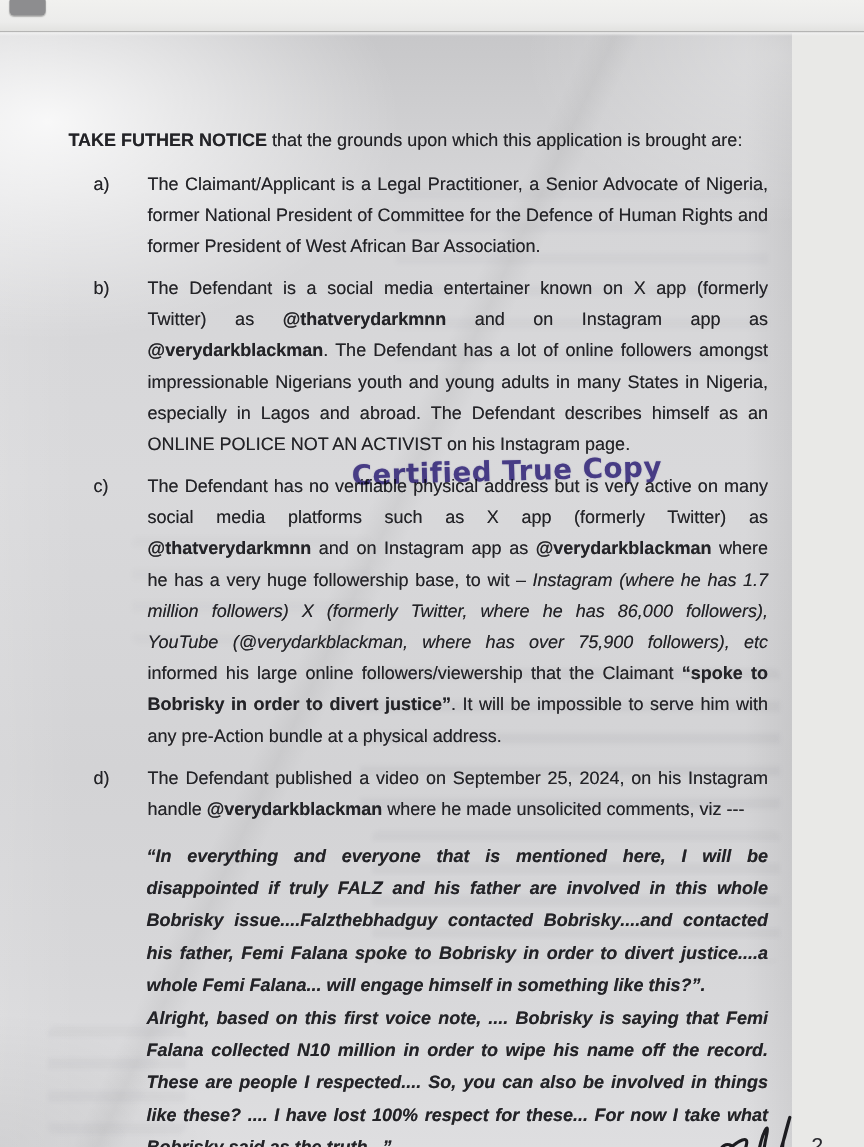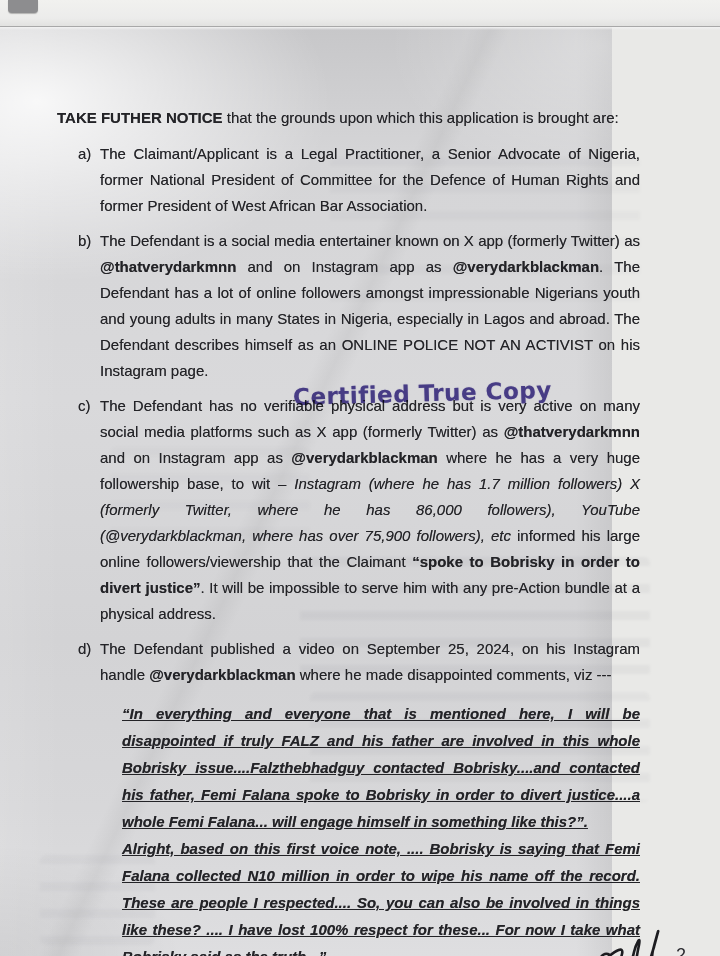--- a/index.html
+++ b/index.html
@@ -22,20 +22,21 @@
   
   .page{
     position:absolute;left:0;top:27px;width:612px;height:929px;
     background:
       radial-gradient(ellipse 420px 260px at 6% 8%, rgba(255,255,255,.85), rgba(255,255,255,0) 70%),
       radial-gradient(ellipse 300px 200px at 98% 2%, rgba(255,255,255,.35), rgba(255,255,255,0) 70%),
       radial-gradient(ellipse 260px 160px at 0% 100%, rgba(0,0,0,.07), rgba(0,0,0,0) 70%),
       linear-gradient(115deg, transparent 45%, rgba(0,0,0,.045) 47%, transparent 49%),
       linear-gradient(90deg, rgba(255,255,255,.10) 0%, transparent 10%, transparent 94%, rgba(0,0,0,.06) 100%),
       linear-gradient(180deg,#c7c7c9 0%,#d5d5d7 14%,#d9d9db 40%,#d3d3d5 66%,#d7d7d9 84%,#dedee0 100%);
+    padding-left: 48px;
   }
   .page::before{ 
     content:"";position:absolute;left:0;top:0;width:720px;height:3px;
     background:linear-gradient(180deg,#f2f2f2,rgba(242,242,242,0));
   }
   
   .ghost{
     position:absolute;
     background:repeating-linear-gradient(180deg, rgba(108,108,118,.13) 0 9px, rgba(108,108,118,0) 9px 27px);
     filter:blur(1.6px);opacity:.55;border-radius:6px;
@@ -52,25 +53,25 @@
     text-shadow:0 0 .5px rgba(25,25,30,.55);
   }
   .notice{margin:0 0 10px 0;line-height:26px;}
   .seg{white-space:pre-wrap;}
   .seg-bold{font-weight:700;}
   .seg-italic{font-style:italic;}
   .seg-bolditalic{font-weight:700;}
   .item{display:flex;margin:0 0 9px 21px;line-height:26px;}
   .item:first-child{margin-top:0;}
   .marker{flex:0 0 22px;}
-  .item-text{flex:1 1 auto;text-align:justify;}
+  .item-text{flex:1 1 auto;text-align:justify;margin-left:23px;}
   .quote{margin:12px 0 0 65px;width:518px;}
   .quote-para{
     margin:0;line-height:27px;text-align:justify;
-    font-weight:700;font-style:italic;text-decoration:underline;
+    font-weight:700;font-style:italic;
   }
   .stamp{
     position:absolute;left:293px;top:354px;width:215px;
     font-family:"DejaVu Sans",sans-serif;
     font-size:23px;font-weight:600;letter-spacing:.5px;
     transform:rotate(-1.6deg);
     mix-blend-mode:multiply;opacity:.95;
     text-shadow:0 0 1px rgba(74,60,150,.45);
     white-space:nowrap;
   }
@@ -105,21 +106,21 @@
           <div class="item">
             <span class="marker">b)</span>
             <div class="item-text"><span class="seg seg-normal">The Defendant is a social media entertainer known on X app (formerly Twitter) as </span><span class="seg seg-bolditalic">@thatverydarkmnn</span><span class="seg seg-normal"> and on Instagram app as </span><span class="seg seg-bolditalic">@verydarkblackman</span><span class="seg seg-normal">. The Defendant has a lot of online followers amongst impressionable Nigerians youth and young adults in many States in Nigeria, especially in Lagos and abroad. The Defendant describes himself as an ONLINE POLICE NOT AN ACTIVIST on his Instagram page.</span></div>
           </div>
           <div class="item">
             <span class="marker">c)</span>
             <div class="item-text"><span class="seg seg-normal">The Defendant has no verifiable physical address but is very active on many social media platforms such as X app (formerly Twitter) as </span><span class="seg seg-bolditalic">@thatverydarkmnn</span><span class="seg seg-normal"> and on Instagram app as </span><span class="seg seg-bolditalic">@verydarkblackman</span><span class="seg seg-normal"> where he has a very huge followership base, to wit – </span><span class="seg seg-italic">Instagram (where he has 1.7 million followers) X (formerly Twitter, where he has 86,000 followers), YouTube (@verydarkblackman, where has over 75,900 followers), etc</span><span class="seg seg-normal"> informed his large online followers/viewership that the Claimant </span><span class="seg seg-bold">“spoke to Bobrisky in order to divert justice”</span><span class="seg seg-normal">. It will be impossible to serve him with any pre-Action bundle at a physical address.</span></div>
           </div>
           <div class="item">
             <span class="marker">d)</span>
-            <div class="item-text"><span class="seg seg-normal">The Defendant published a video on September 25, 2024, on his Instagram handle </span><span class="seg seg-bolditalic">@verydarkblackman</span><span class="seg seg-normal"> where he made disappointed comments, viz ---</span></div>
+            <div class="item-text"><span class="seg seg-normal">The Defendant published a video on September 25, 2024, on his Instagram handle </span><span class="seg seg-bolditalic">@verydarkblackman</span><span class="seg seg-normal"> where he made unsolicited comments, viz ---</span></div>
           </div>
         </div>
       <div class="quote">
           <p class="quote-para">“In everything and everyone that is mentioned here, I will be disappointed if truly FALZ and his father are involved in this whole Bobrisky issue....Falzthebhadguy contacted Bobrisky....and contacted his father, Femi Falana spoke to Bobrisky in order to divert justice....a whole Femi Falana... will engage himself in something like this?”.</p>
           <p class="quote-para">Alright, based on this first voice note, .... Bobrisky is saying that Femi Falana collected N10 million in order to wipe his name off the record. These are people I respected.... So, you can also be involved in things like these? .... I have lost 100% respect for these... For now I take what Bobrisky said as the truth...”</p>
         </div>
     </div>
 
     <div class="stamp" style="color: rgb(74, 60, 150);">Certified True Copy</div>
 

